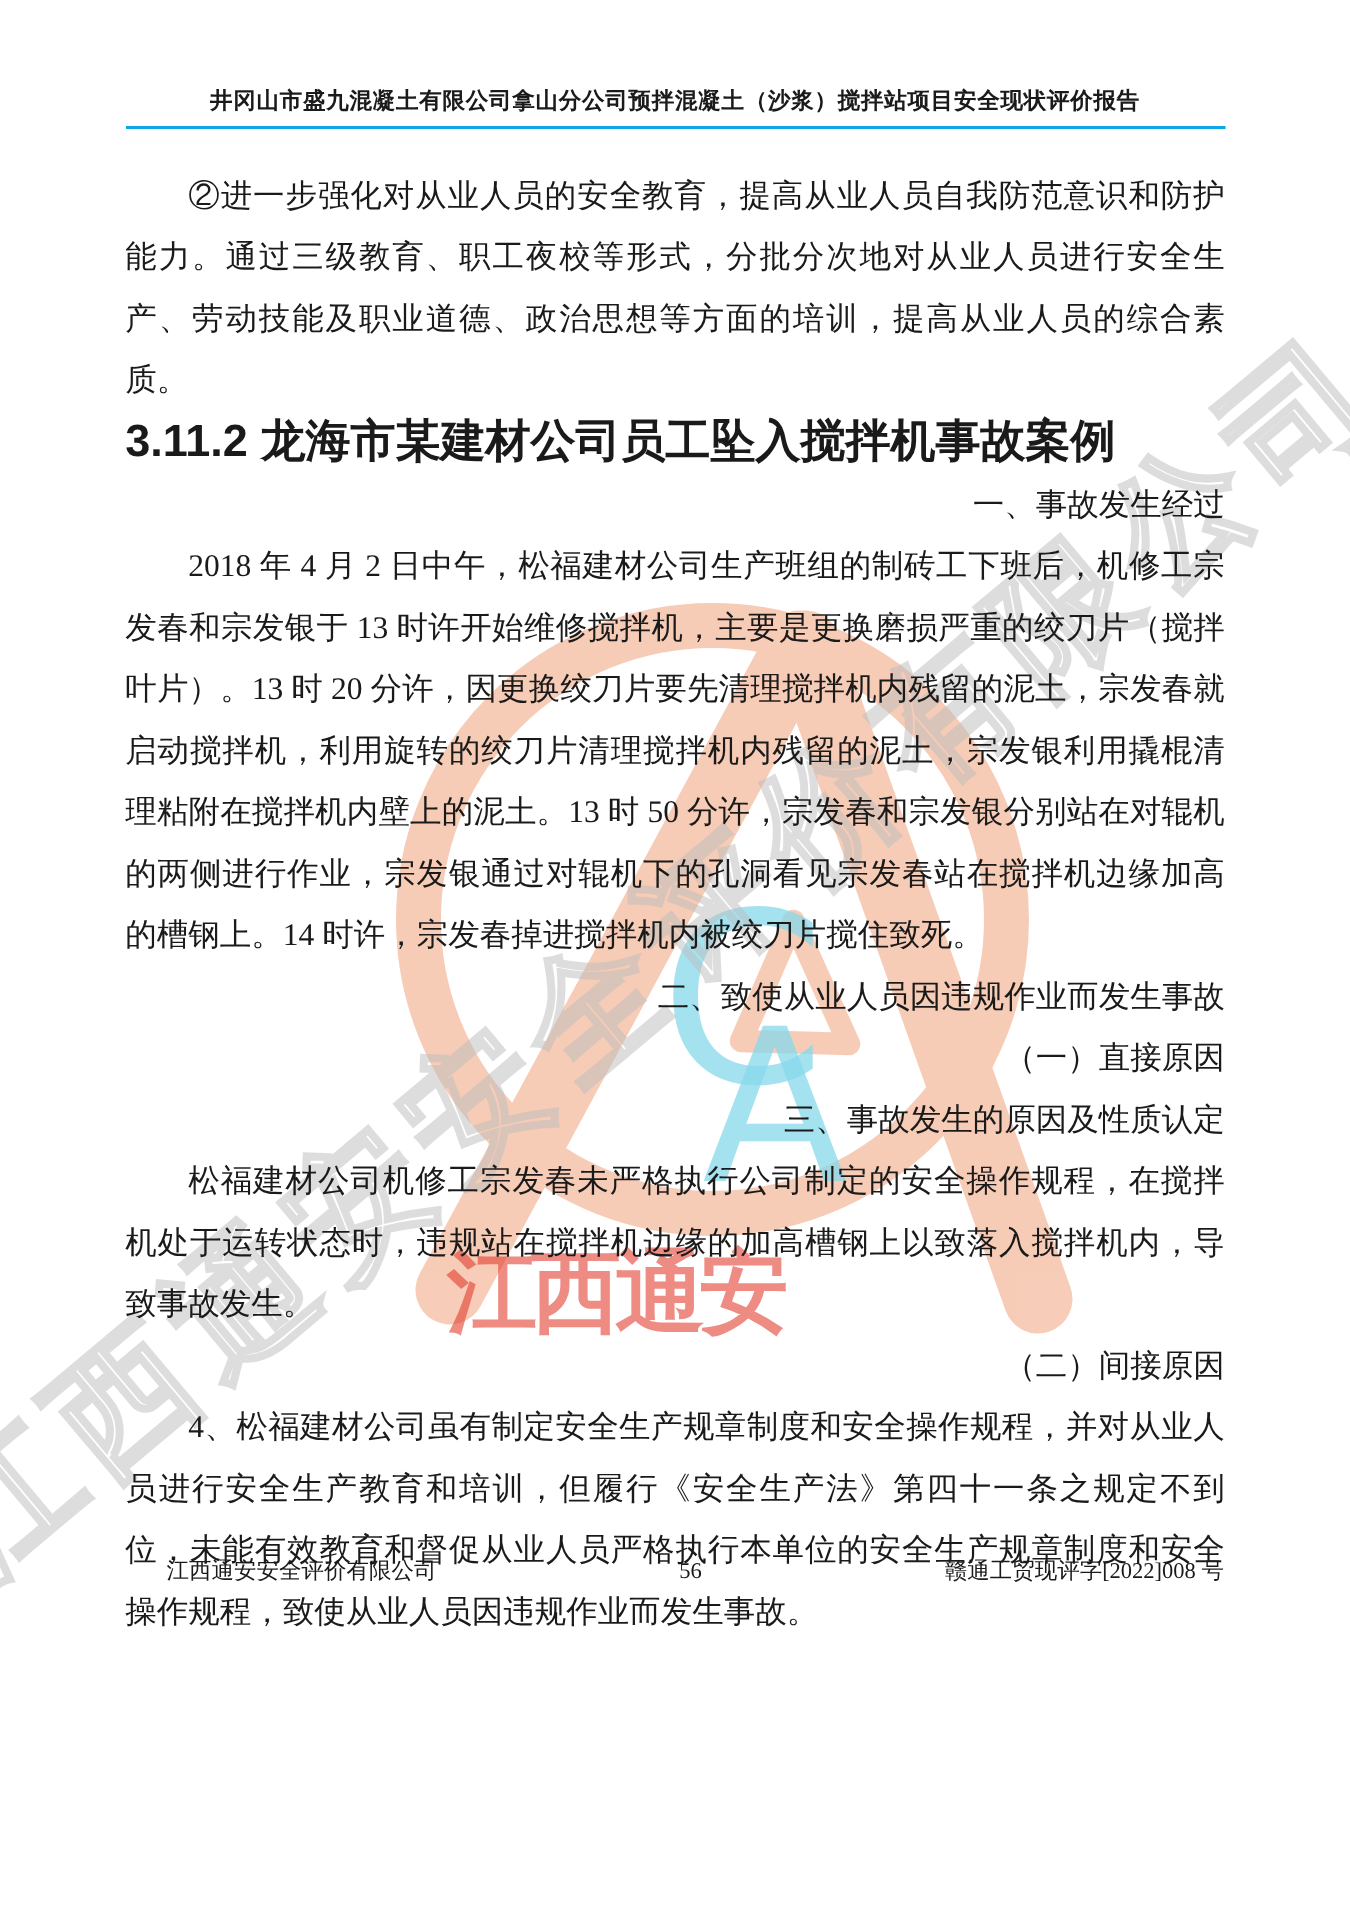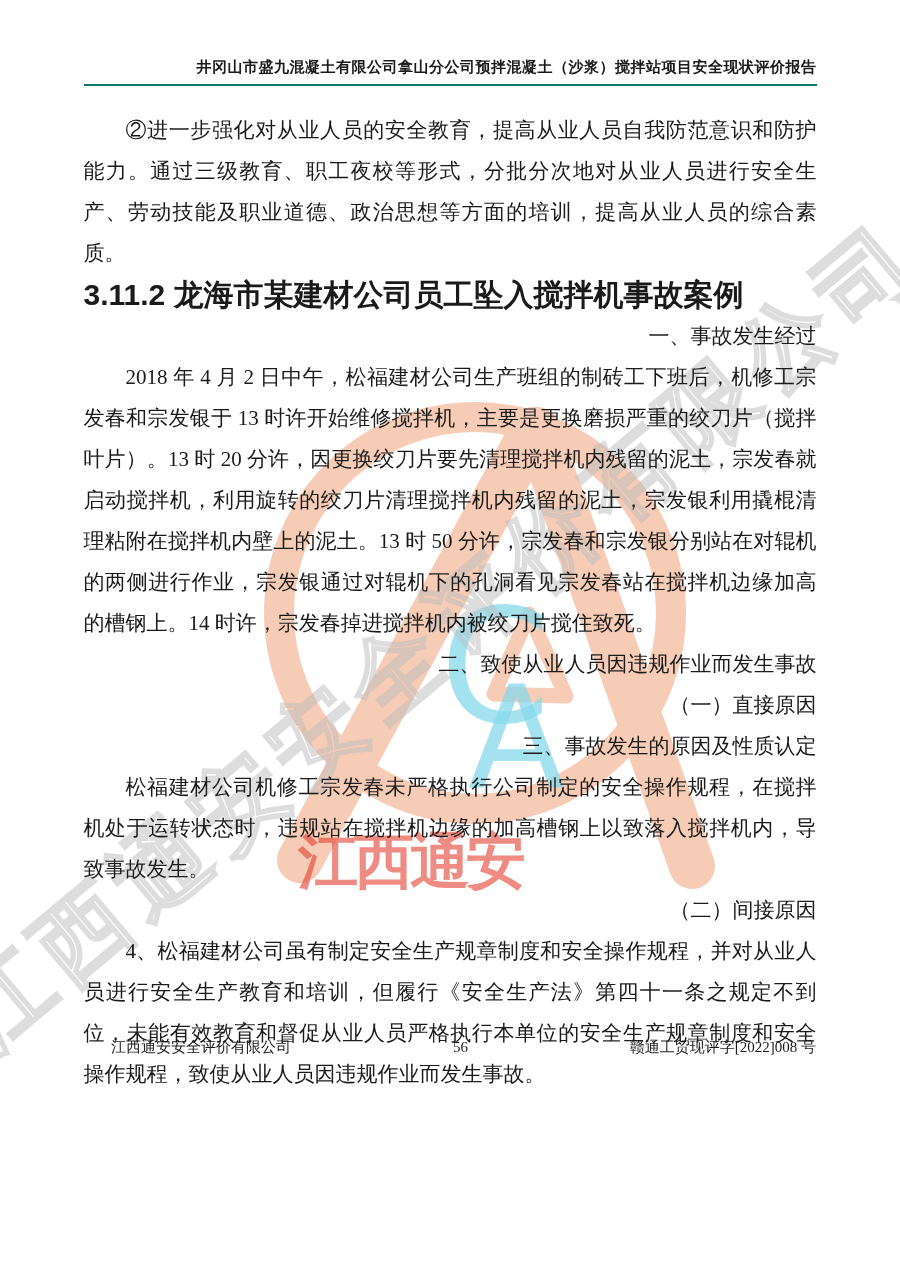--- a/index.html
+++ b/index.html
@@ -44,25 +44,25 @@
     color:var(--wm-red,#e23a2b);
     opacity:.58;line-height:1.1;margin-top:11px;
   }
   
   .doc{position:relative;z-index:1;}
   .header{
     width:733px;margin:0 auto;
     padding-top:58px;
   }
   .header-title{
-    text-align:right;
+    text-align:center;
     font-size:15px;font-weight:700;
     letter-spacing:.5px;
     padding-bottom:7px;
-    border-bottom:2px solid #0f766e;
+    border-bottom:2px solid #0ea5e9;
   }
   .content{
     width:733px;margin:0 auto;
     padding-top:24px;
     font-size:21px;line-height:41px;
     text-align:justify;
   }
   .content p{margin:0;text-indent:2em;}
   .section-heading{
     font-family:"Liberation Sans","DejaVu Sans",sans-serif;

